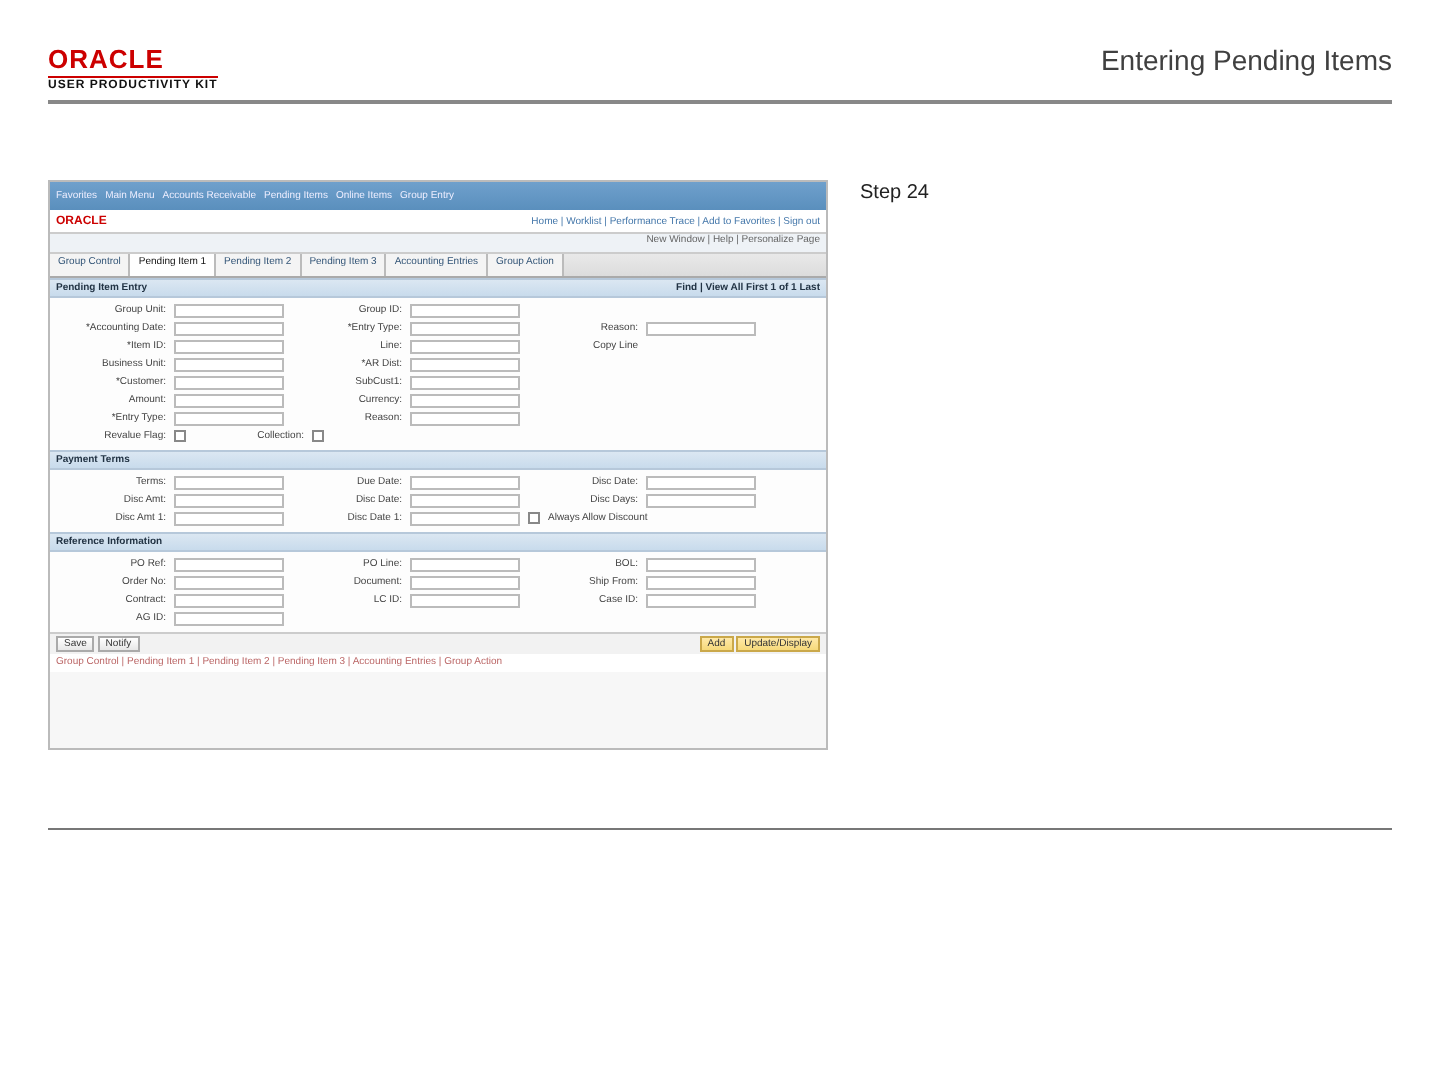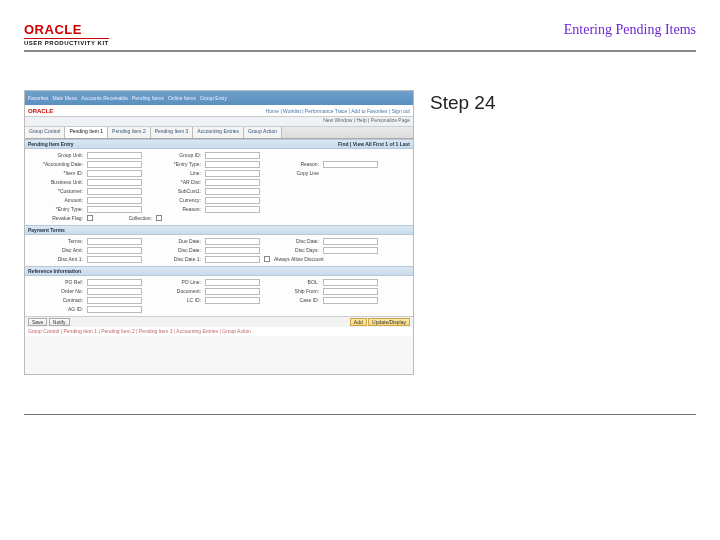--- a/index.html
+++ b/index.html
@@ -17,21 +17,21 @@
     top: 22px; left: 24px; right: 24px;
     height: 30px;
     border-bottom: 2px solid #888;
     display: flex;
     align-items: flex-start;
     justify-content: space-between;
   }
   .logo-block { display: flex; flex-direction: column; }
   .oracle-word { font-weight: bold; font-size: 13px; color: #c00; letter-spacing: 0.5px; border-bottom: 1px solid #c00; padding-bottom: 1px; }
   .upk { font-size: 6px; letter-spacing: 0.5px; color: #111; margin-top: 1px; font-weight: bold; }
-  .doc-title { font-size: 14px; color: #6d28d9; white-space: nowrap; font-family: Liberation Serif, serif; }
+  .doc-title { font-size: 14px; color: #404040; white-space: nowrap; }
 
   .content {
     position: absolute;
     top: 90px; left: 24px; right: 24px;
     display: flex;
     gap: 16px;
   }
   .screenshot {
     width: 390px;
     height: 285px;
@@ -57,21 +57,21 @@
   .ss-label { width: 55px; text-align: right; color: #444; overflow: hidden; }
   .ss-input { width: 55px; height: 7px; border: 1px solid #bbb; background: #fff; }
   .ss-cb { width: 6px; height: 6px; border: 1px solid #888; background: #fff; }
   .ss-bottom-btns { background: #f2f2f2; height: 11px; display: flex; align-items: center; justify-content: space-between; padding: 0 3px; border-top: 1px solid #ccc; }
   .ss-btn { background: linear-gradient(#fff,#e7e7e7); border: 1px solid #aaa; padding: 0 3px; color: #333; }
   .ss-btn.y { background: linear-gradient(#ffe9a8,#f6d97a); border-color: #caa84a; }
   .ss-breadcrumb { padding: 1px 3px; color: #b66; background: #fff; height: 9px; }
 
   .instructions {
     flex: 1;
-    font-size: 19px;
+    font-size: 10px;
     line-height: 1.35;
     color: #222;
   }
   .step-label { margin-bottom: 18px; }
   .underline-hr {
     position: absolute;
     left: 24px; right: 24px;
     bottom: 125px;
     border: none;
     border-top: 1px solid #777;

